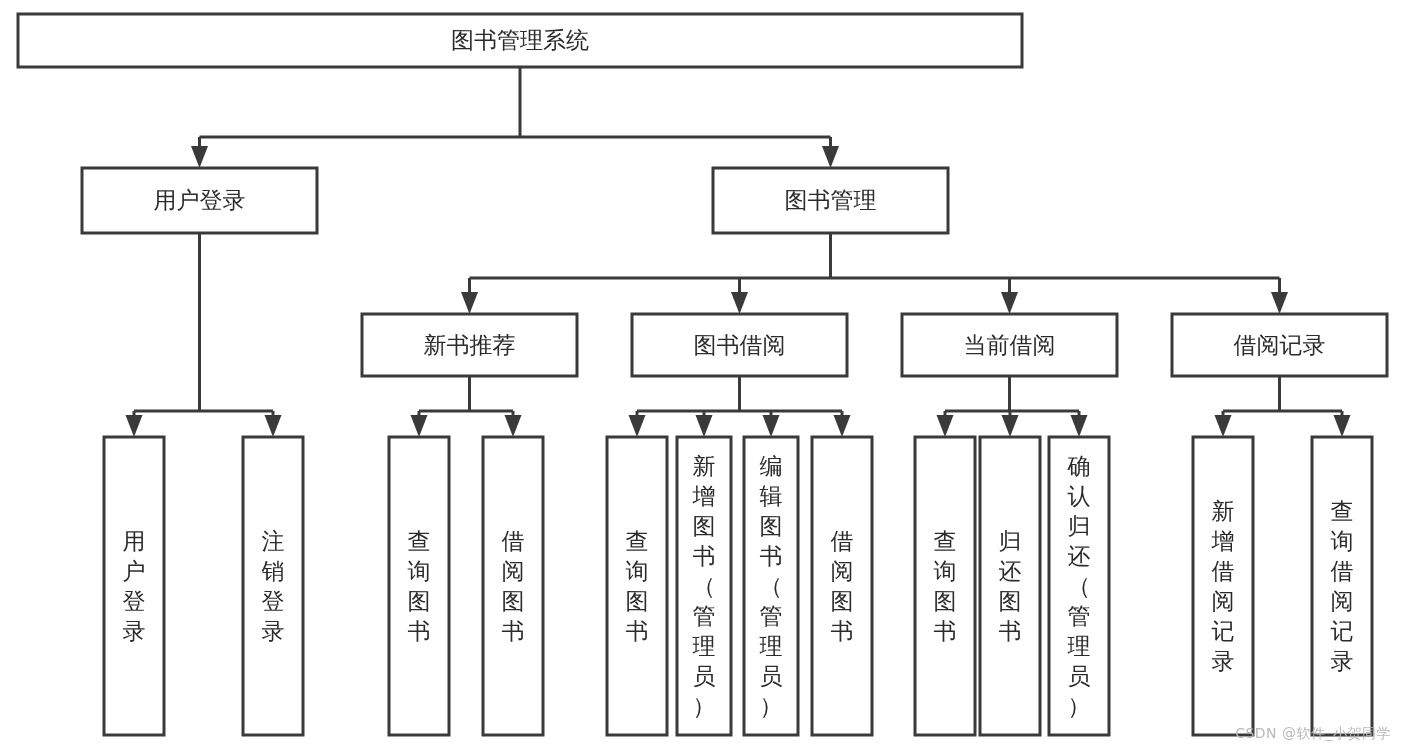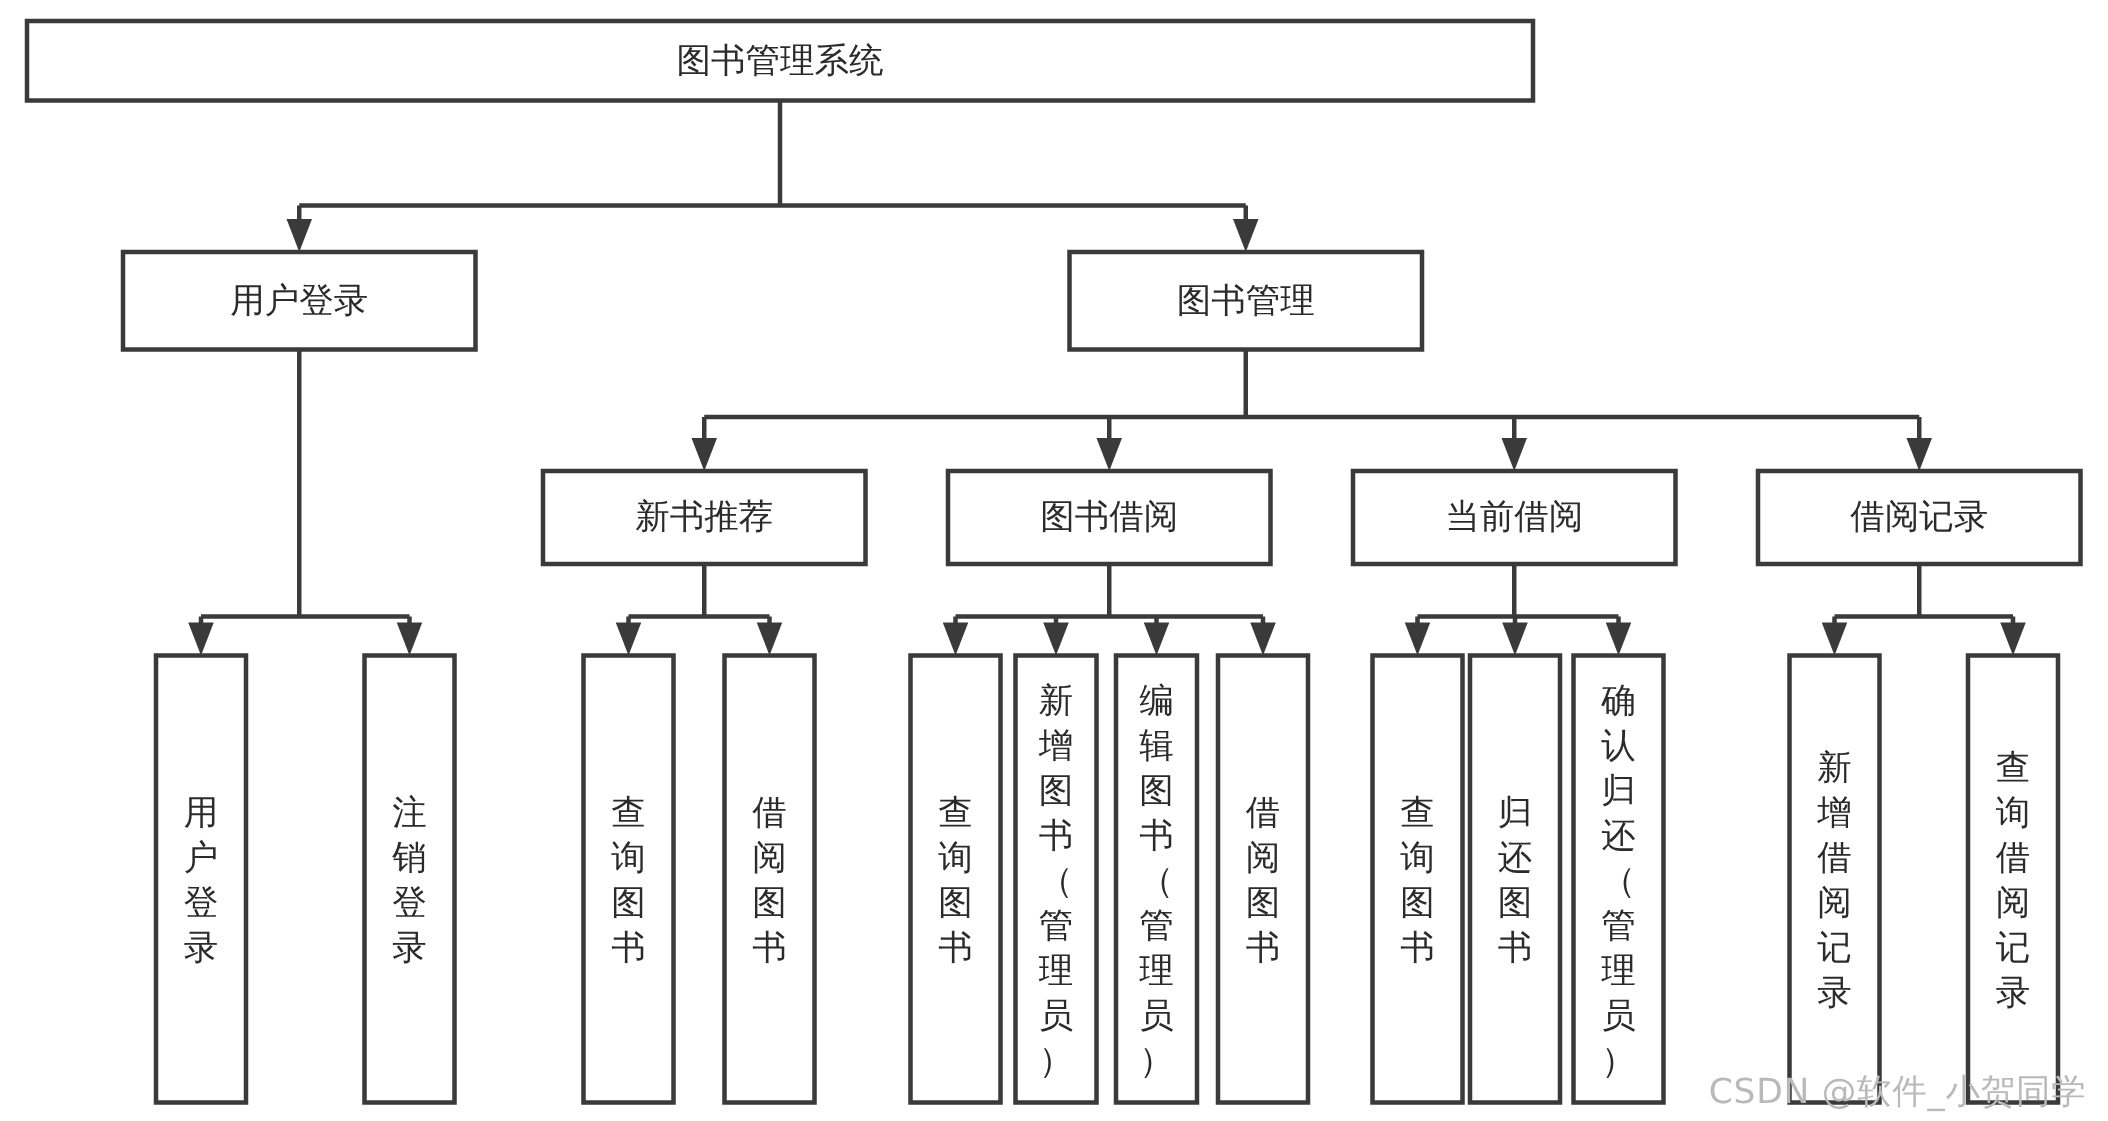--- a/index.html
+++ b/index.html
@@ -52,21 +52,21 @@
     fill: #2b2b2b;
     font-family: "DejaVu Sans", "Liberation Sans", sans-serif;
     font-size: 23px;
     text-anchor: middle;
   }
   .watermark-text {
     position: absolute;
     right: 14px;
     bottom: 4px;
     font-family: "DejaVu Sans", "Liberation Sans", sans-serif;
-    font-size: 23px;
+    font-size: 14px;
     color: #b9b9b9;
     white-space: nowrap;
     letter-spacing: 0.5px;
     pointer-events: none;
   }
 </style>
 </head>
 <body>
 
 <div id="diagram-root">

